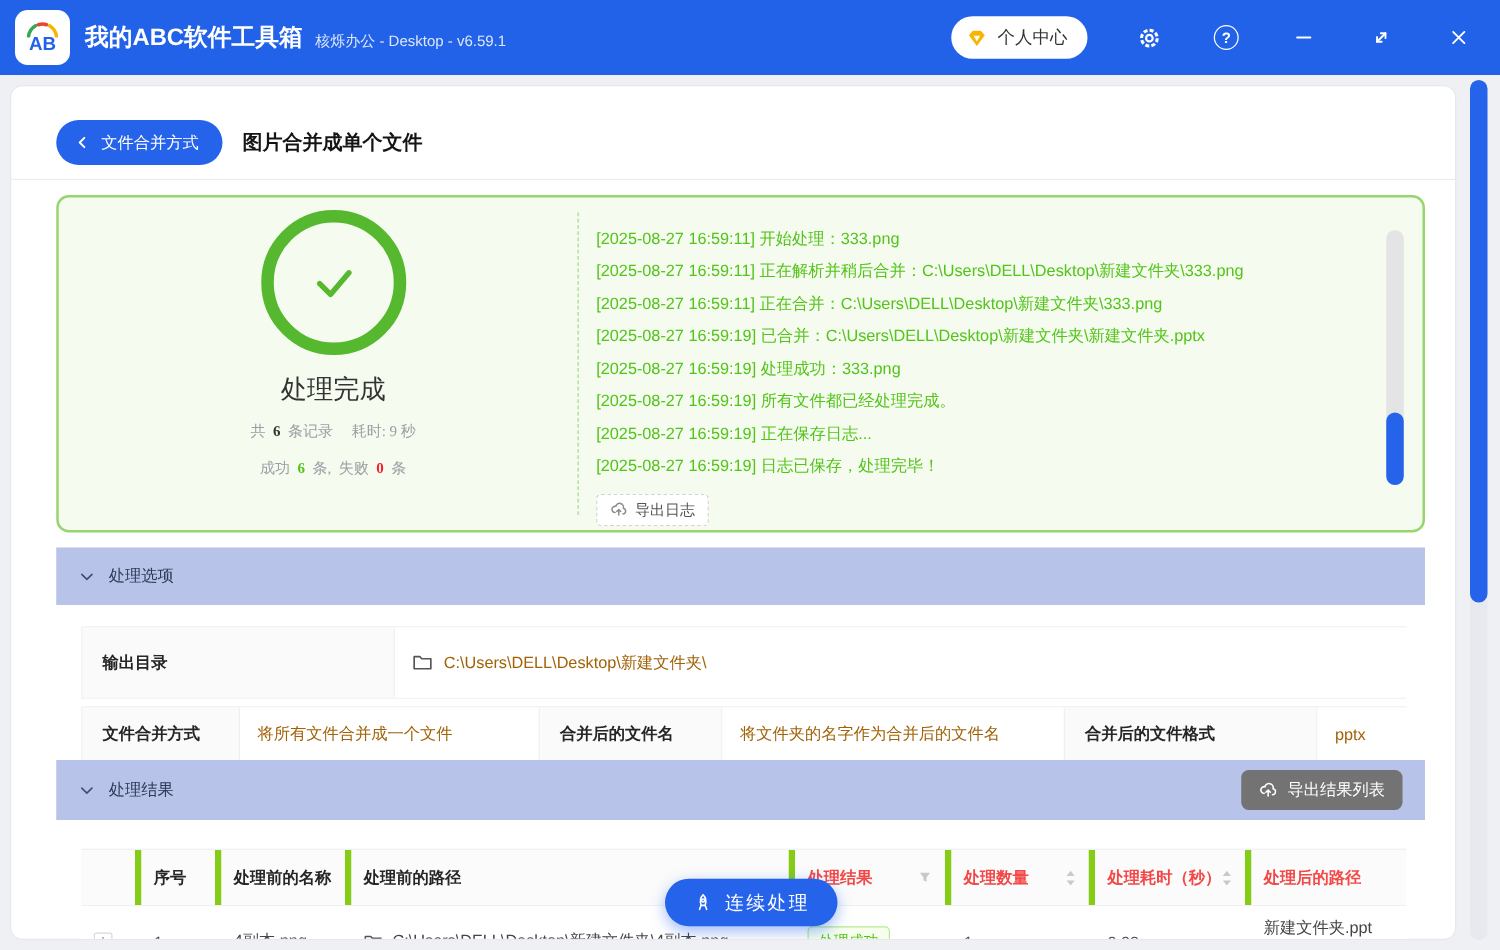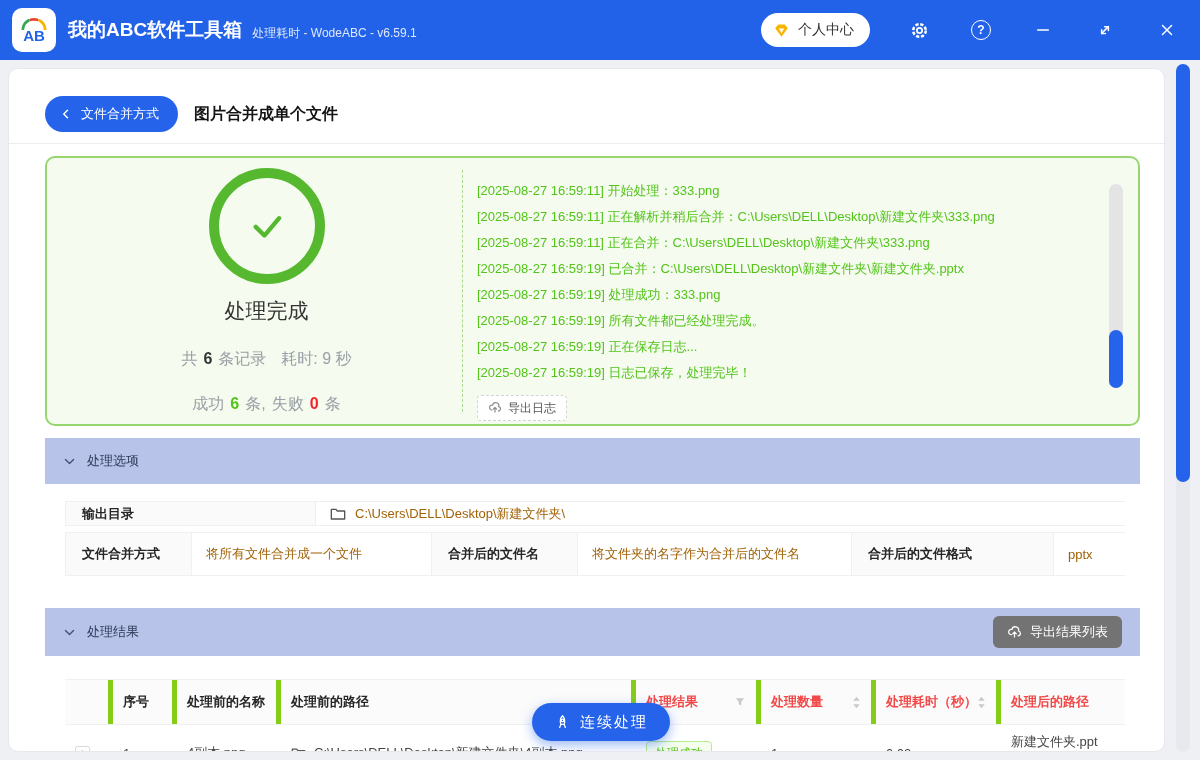--- a/index.html
+++ b/index.html
@@ -34,21 +34,21 @@
   .page-title { margin-left:16px; font-size:16px; font-weight:bold; color:#141414; }
   .hr { position:absolute; top:74px; left:0; width:100%; height:1px; background:#ededed; }
 
   
   .green-panel { position:absolute; top:87px; left:36px; width:1095px; height:270px;
                  background:#f5fbee; border:2px solid #97d66f; border-radius:10px; display:flex; }
   .gp-left { width:415px; flex-shrink:0; display:flex; flex-direction:column; align-items:center;padding-left:24px; }
   .circle { margin-top:10px; width:116px; height:116px; border:10px solid #55b82e; border-radius:50%;
             display:flex; align-items:center; justify-content:center; background:transparent; }
   .status-title { margin-top:13px; font-size:21px; color:#333; font-weight:500; }
-  .stat-line { margin-top:24px; font-size:16px; color:#9aa0a6; }
+  .stat-line { margin-top:12px; font-size:12px; color:#9aa0a6;font-family:Liberation Serif, serif; }
   .stat-line span { margin:0 3px; }
   .n-dark { color:#333; font-weight:bold; }
   .n-green { color:#52c41a; font-weight:bold; }
   .n-red { color:#f5222d; font-weight:bold; }
   .gp-divider { width:0; border-left:1px dashed #a9d98e; margin:12px 0; }
   .gp-right { flex:1; position:relative; padding:20px 48px 0 14px; overflow:hidden; }
   .log-line { font-size:13px; color:#52c41a; line-height:26px; white-space:nowrap; }
   .export-log { margin-top:9px; display:inline-flex; align-items:center; gap:6px; border:1px dashed #d4d4d4;
                 background:#fff; border-radius:4px; height:26px; padding:0 10px; font-size:12px; color:#555; cursor:pointer; }
   .log-scroll { position:absolute; right:15px; top:26px; width:14px; height:204px; background:#e4e4e4; border-radius:7px; }
@@ -59,21 +59,21 @@
                  align-items:center; padding:0 18px; color:#2c3a57; font-size:13px; }
   .sec-opts { top:369px; height:46px; }
   .sec-results { top:539px; height:48px; }
   .chev { margin-right:11px; display:flex; }
   .export-results-btn { margin-left:auto; background:#737373; color:#fff; height:32px; border-radius:6px;
                         display:flex; align-items:center; gap:8px; padding:0 14px; font-size:13px; cursor:pointer; }
 
   
   .opt-table { position:absolute; top:432px; left:56px; width:1060px; }
   .opt-row { display:flex; border:1px solid #f0f0f0; background:#fff; }
-  .opt-row.r1 { height:25px; }
+  .opt-row.r1 { height:58px; }
   .opt-row.r2 { height:44px; margin-top:6px; }
   .cell-label { background:#fafafa; font-weight:bold; color:#262626; font-size:13px; display:flex;
                 align-items:center; padding:0 16px; border-right:1px solid #f0f0f0; flex-shrink:0; }
   .cell-value { background:#fff; color:#a16207; font-size:13px; display:flex; align-items:center;
                 gap:9px; padding:0 14px; border-right:1px solid #f0f0f0; flex-shrink:0; }
   .cell-value:last-child { border-right:none; }
 
   
   .res-table { position:absolute; top:610px; left:56px; width:1060px; }
   .res-head { display:flex; height:46px; background:#fbfbfb; border-top:1px solid #f0f0f0; border-bottom:1px solid #f0f0f0; }
@@ -107,21 +107,21 @@
   <div class="titlebar">
     <div class="logo">
       <svg width="30" height="13" viewBox="0 0 32 14">
         <path d="M4 13 A12 12 0 0 1 10 3.8" stroke="#34a853" stroke-width="3" fill="none" stroke-linecap="round"></path>
         <path d="M12.5 3 A12 12 0 0 1 19.5 3" stroke="#ea4335" stroke-width="3" fill="none" stroke-linecap="round"></path>
         <path d="M22 3.8 A12 12 0 0 1 28 13" stroke="#f7b500" stroke-width="3" fill="none" stroke-linecap="round"></path>
       </svg>
       <span class="logo-text">AB</span>
     </div>
     <span class="app-title">我的ABC软件工具箱</span>
-    <span class="app-sub">处理耗时 - WodeABC - v6.59.1</span>
+    <span class="app-sub">核烁办公 - Desktop - v6.59.1</span>
 
     <div class="tb-right">
       <div class="user-pill">
         <svg width="19" height="19" viewBox="0 0 24 24">
           <path d="M4 9 L8 4.5 H16 L20 9 L12 20 Z" fill="#f7b500"></path>
           <path d="M8.6 9.5 L12 15.5 L15.4 9.5 Z" fill="#fff" opacity="0.95"></path>
         </svg>
         <span>个人中心</span>
       </div>
       <div class="tb-icon">

